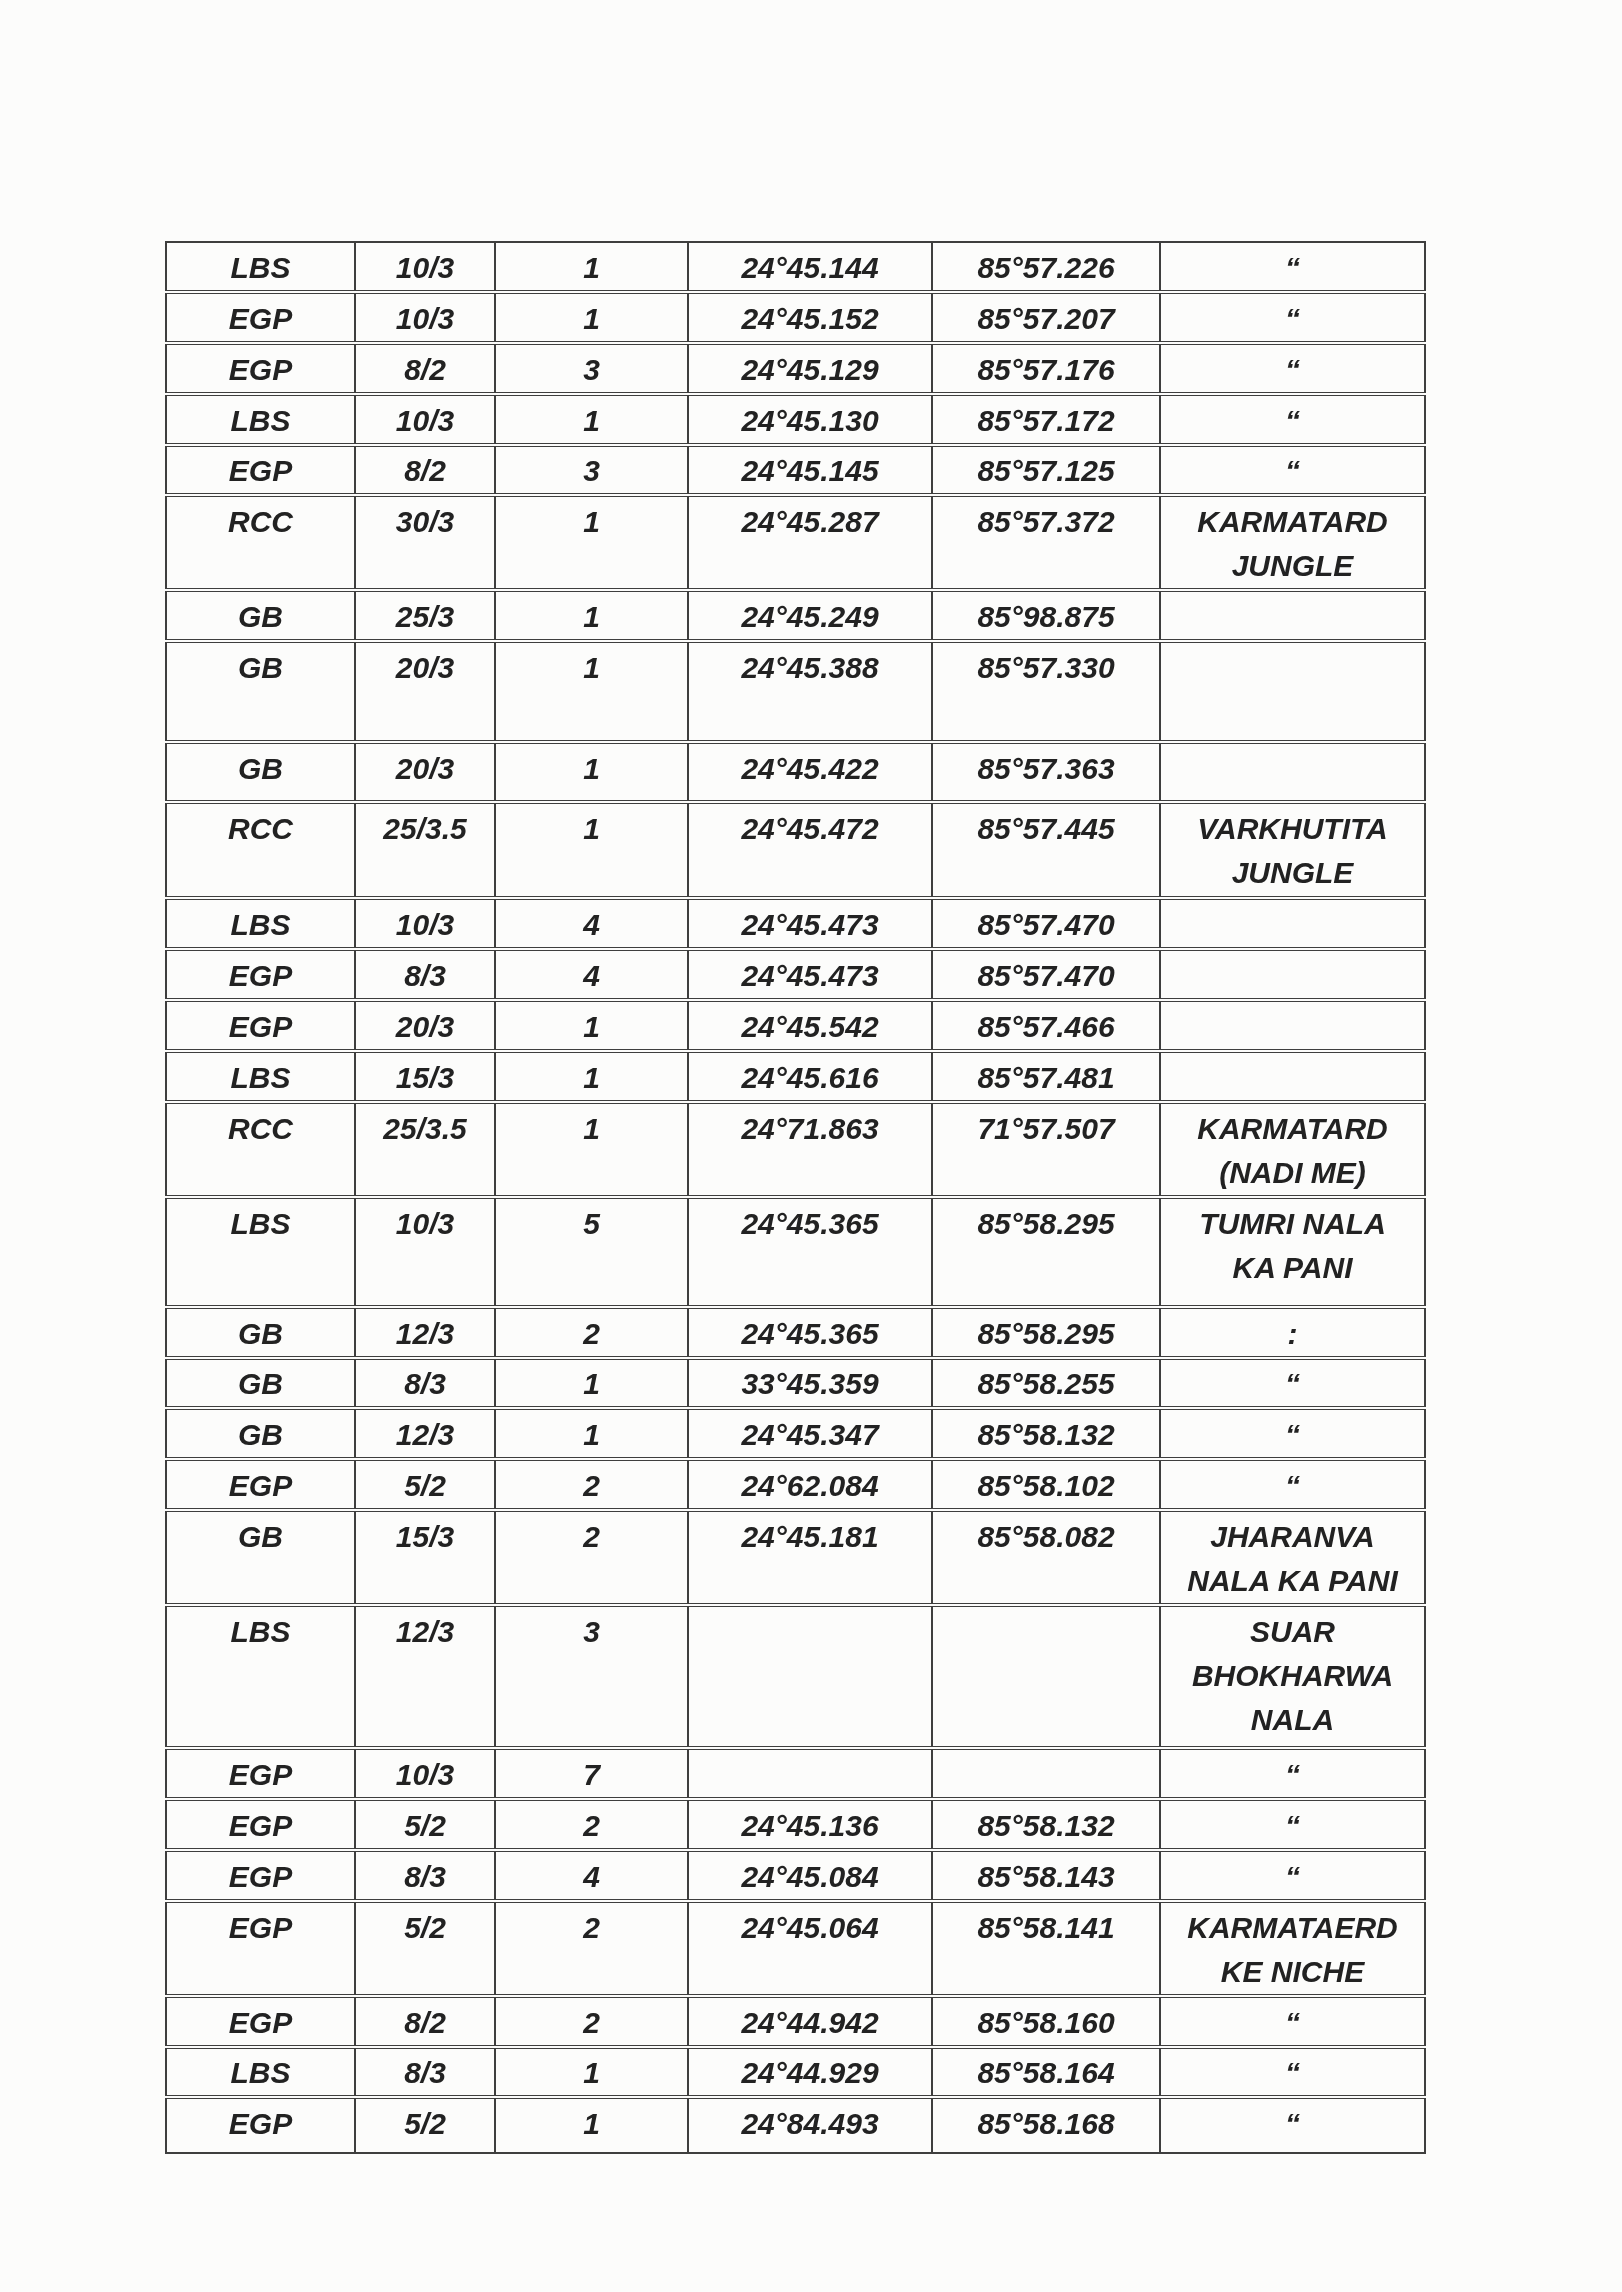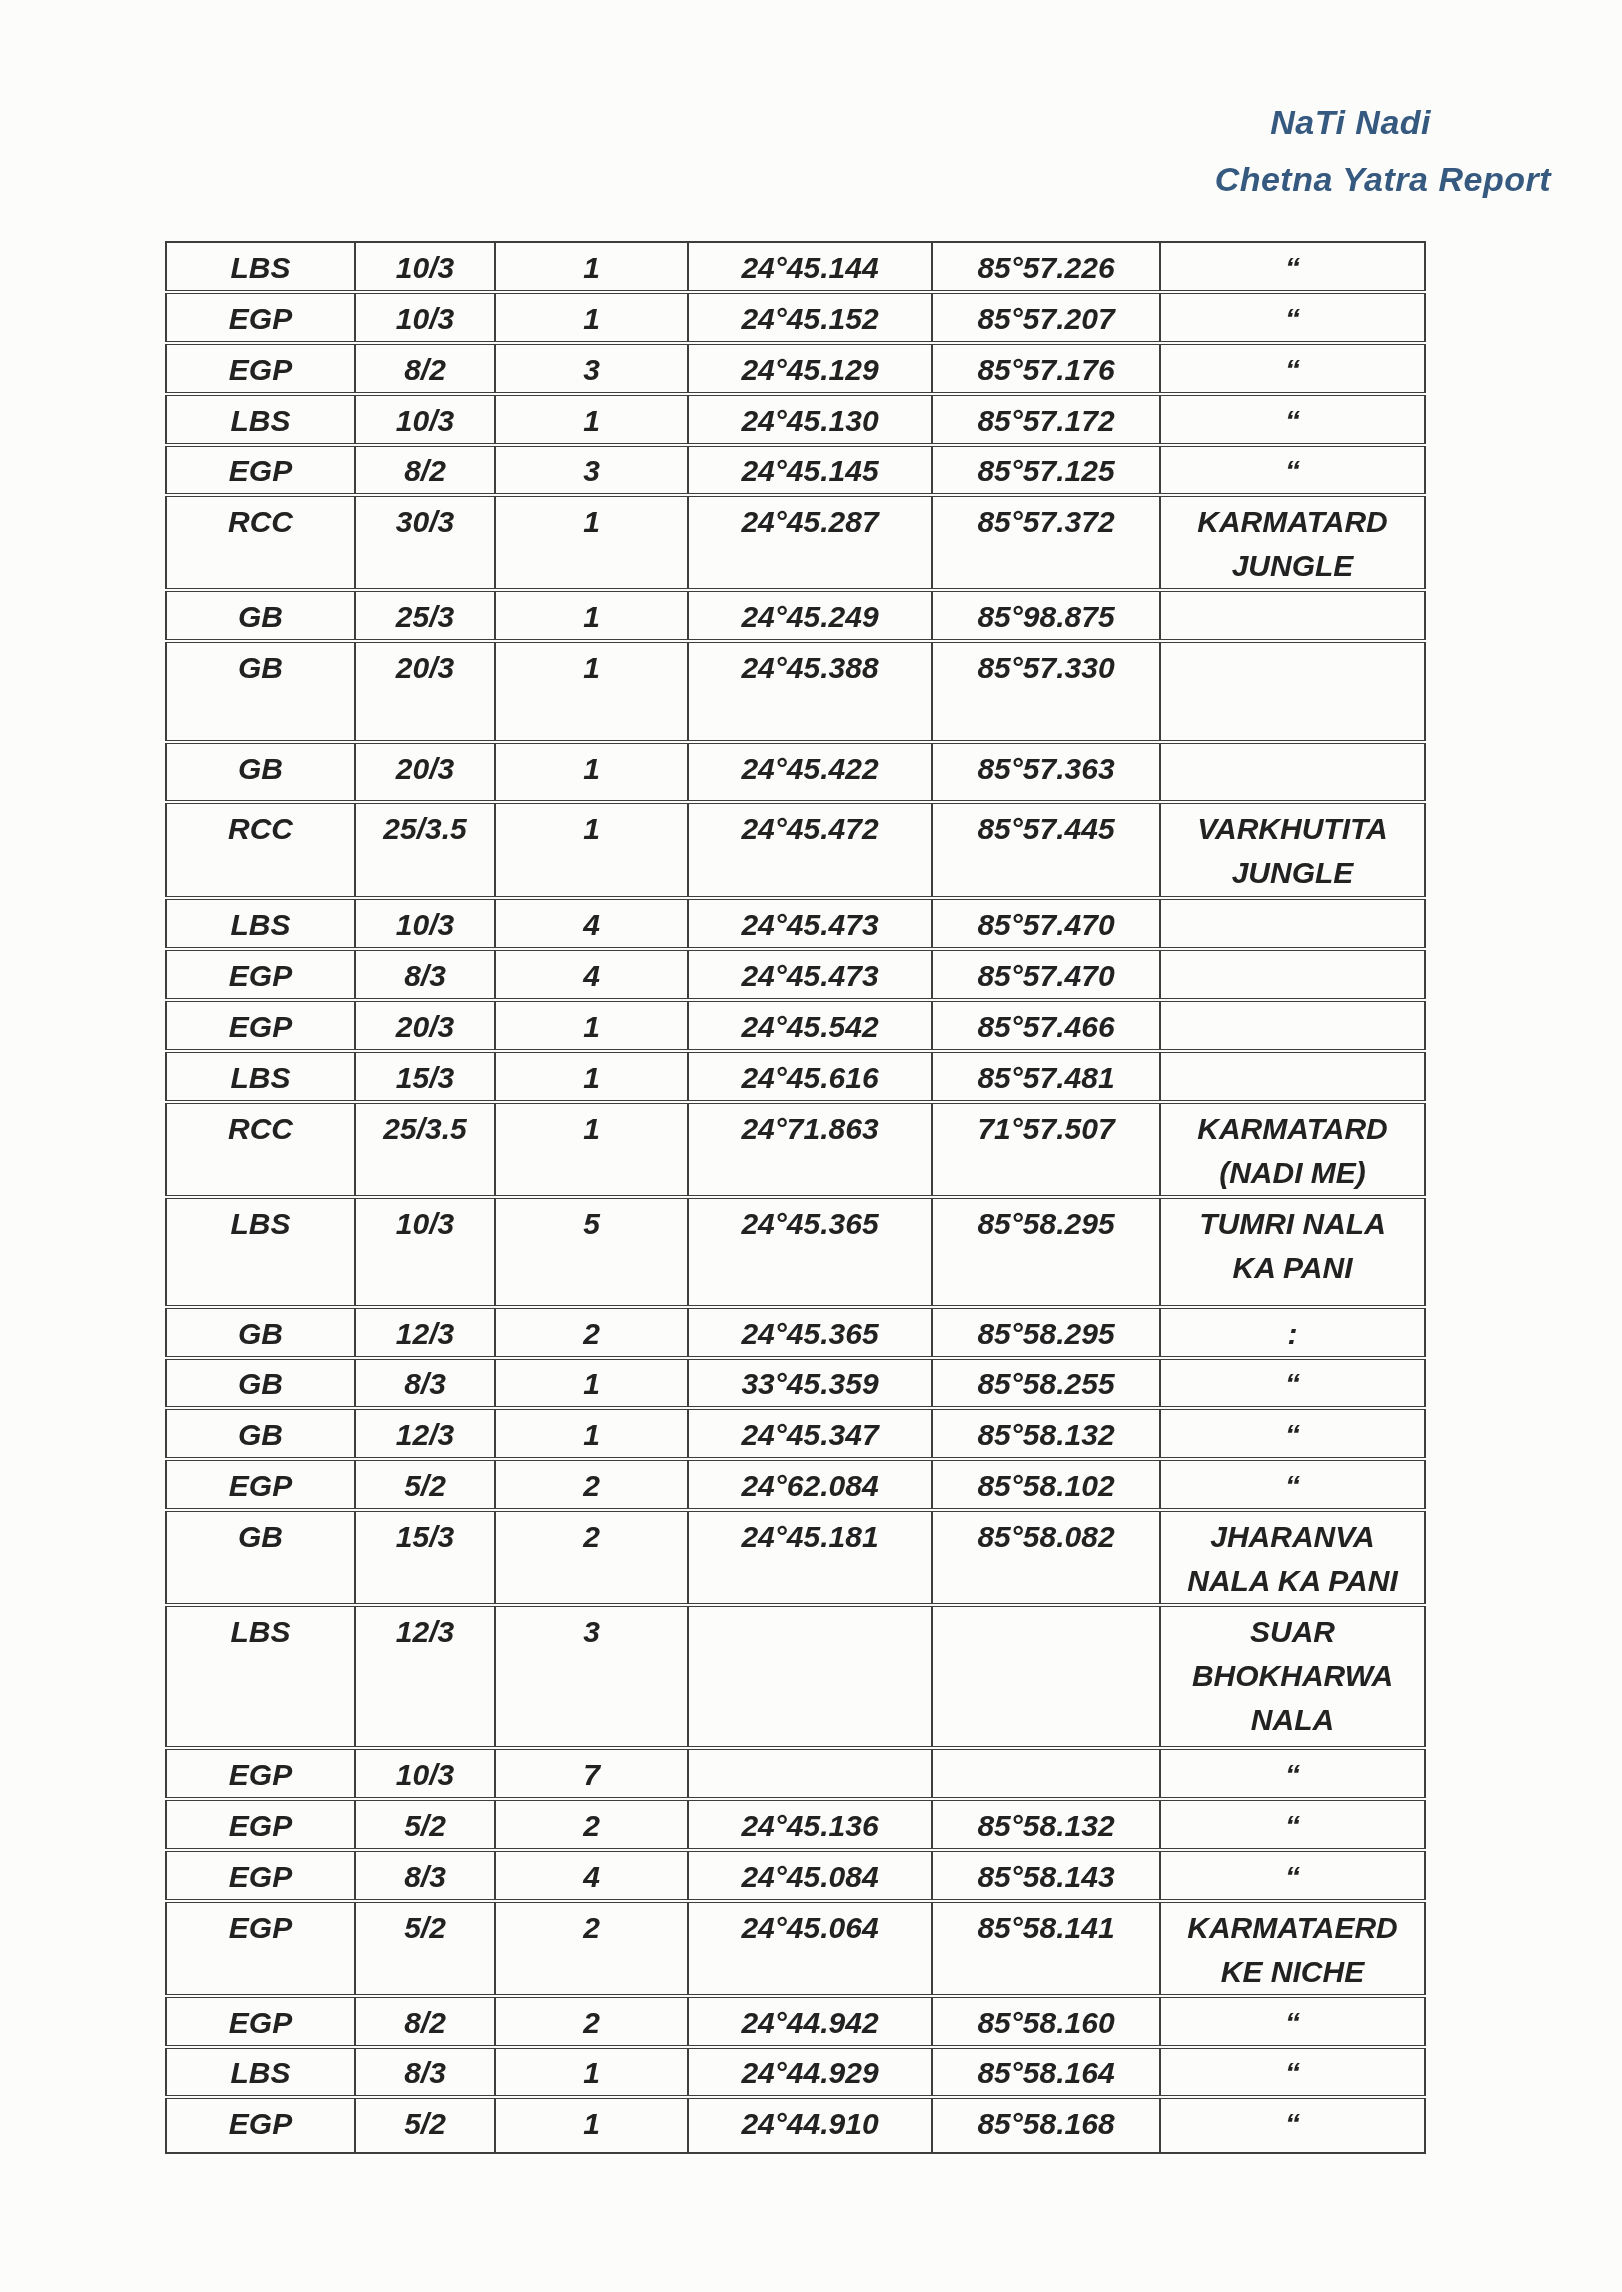--- a/index.html
+++ b/index.html
@@ -58,24 +58,20 @@
   table.survey tr:first-child td{border-top:2.9px solid var(--border);}
   table.survey tr:last-child td{border-bottom:2.9px solid var(--border);}
   td.valign-bottom{vertical-align:bottom;padding-bottom:9.8px;}
   td.align-left{text-align:left;padding-left:15.7px;}
 </style>
 </head>
 <body>
 
 <div class="page">
 
-  <div class="report-header">
-    <div class="line1">NaTi Nadi</div>
-    <div class="line2">Chetna Yatra Report</div>
-  </div>
 
   <table class="survey">
     <colgroup>
       <col style="width:189px">
       <col style="width:140px">
       <col style="width:193px">
       <col style="width:244px">
       <col style="width:228px">
       <col style="width:265px">
     </colgroup>
@@ -301,21 +297,21 @@
           <td>8/3</td>
           <td>1</td>
           <td>24°44.929</td>
           <td>85°58.164</td>
           <td>“</td>
         </tr>
         <tr style="height: 56px;">
           <td>EGP</td>
           <td>5/2</td>
           <td>1</td>
-          <td>24°44.910</td>
+          <td>24°84.493</td>
           <td>85°58.168</td>
           <td>“</td>
         </tr>
       </tbody>
   </table>
 
 </div>
 
 
 </body></html>

